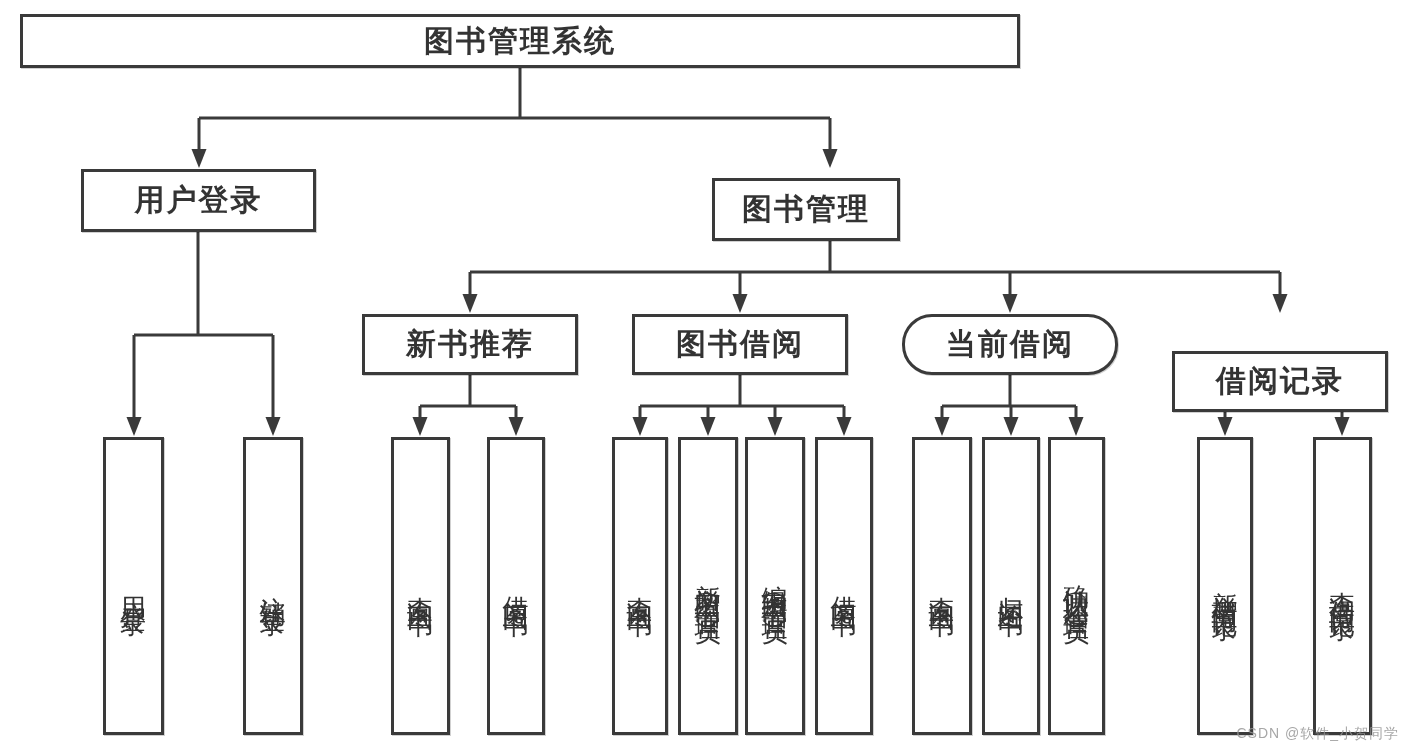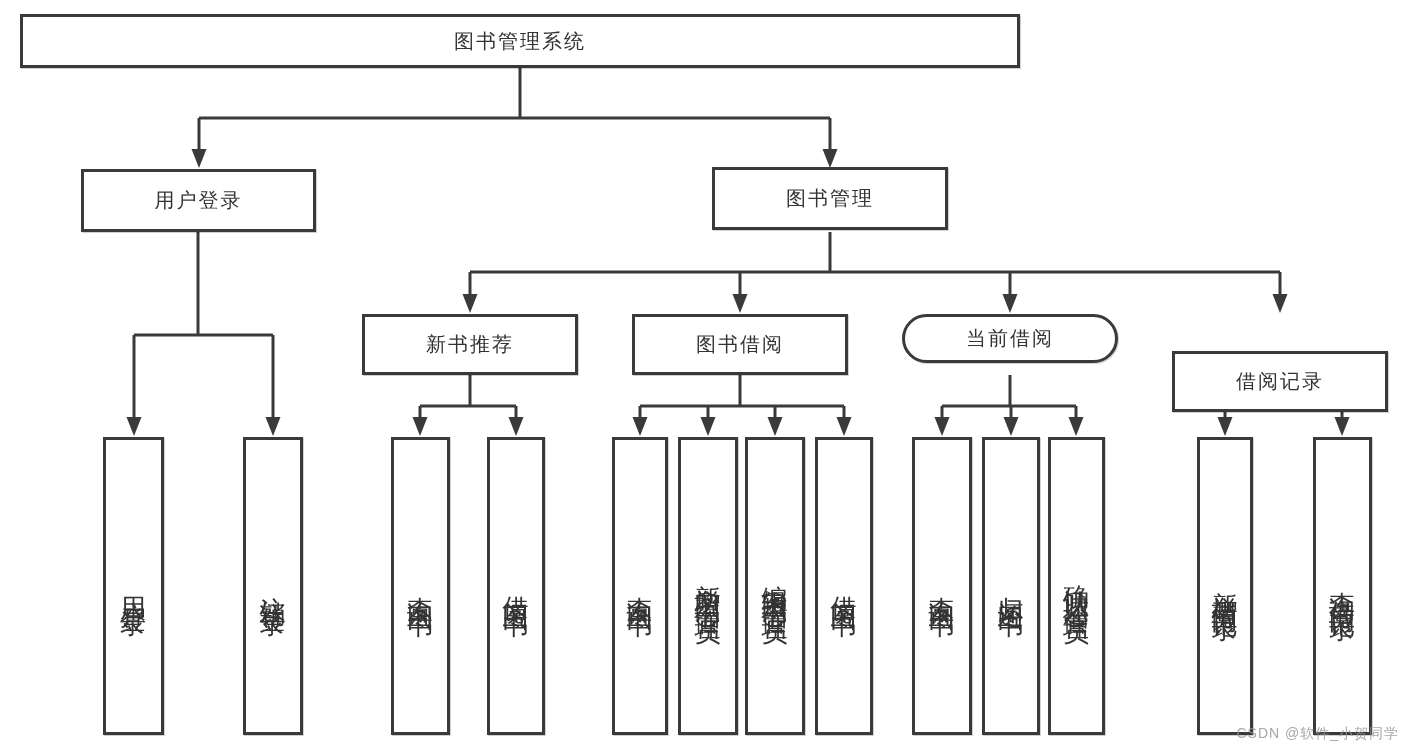--- a/index.html
+++ b/index.html
@@ -10,21 +10,21 @@
   }
   .canvas { position:relative; width:1405px; height:747px; background:#ffffff; overflow:hidden; }
   .connectors { position:absolute; left:0; top:0; width:1405px; height:747px; }
   .connectors path { stroke:#3a3a3a; stroke-width:3; fill:none; }
   .connectors polygon { fill:#3a3a3a; }
   .node {
     position:absolute; background:#ffffff; border:3px solid #3a3a3a;
     display:flex; align-items:center; justify-content:center;
     color:#333333; box-shadow:1px 1px 0 rgba(0,0,0,0.18);
   }
-  .h { font-size:20px; letter-spacing:2px; white-space:nowrap; }
+  .h { font-size:30px; letter-spacing:2px; white-space:nowrap;font-weight:bold; }
   .v { writing-mode:vertical-rl; font-size:26px; letter-spacing:5px; line-height:1; }
   .watermark {
     position:absolute; right:6px; bottom:4px; z-index:5;
     font-size:14px; letter-spacing:1px; color:rgba(150,150,150,0.85);
     white-space:nowrap;
   }
 </style>
 </head>
 <body>
 
@@ -76,25 +76,25 @@
     <g>
       <path d="M1280,375 V406 M1225,406 H1342 M1225,406 V419 M1342,406 V419"></path>
       <polygon points="1217.5,417 1232.5,417 1225,436"></polygon>
       <polygon points="1334.5,417 1349.5,417 1342,436"></polygon>
     </g>
   </svg>
 
   <div class="node h" style="left:20px; top:14px; width:1000px; height:54px;">图书管理系统</div>
 
   <div class="node h" style="left:81px; top:169px; width:235px; height:63px;">用户登录</div>
-  <div class="node h" style="left:712px; top:167px; width:236px; height:63px;">图书管理</div>
+  <div class="node h" style="left:712px; top:178px; width:188px; height:63px;">图书管理</div>
 
   <div class="node h" style="left:362px; top:314px; width:216px; height:61px;">新书推荐</div>
   <div class="node h" style="left:632px; top:314px; width:216px; height:61px;">图书借阅</div>
-  <div class="node h" style="left:902px; top:314px; width:216px; height:49px;border-radius:30px;">当前借阅</div>
+  <div class="node h" style="left:902px; top:314px; width:216px; height:61px;border-radius:30px;">当前借阅</div>
   <div class="node h" style="left:1172px; top:314px; width:216px; height:61px;margin-top:37px;">借阅记录</div>
 
   <div class="node v" style="left:103px; top:437px; width:61px; height:298px;">用户登录</div>
   <div class="node v" style="left:243px; top:437px; width:60px; height:298px;">注销登录</div>
 
   <div class="node v" style="left:391px; top:437px; width:59px; height:298px;">查询图书</div>
   <div class="node v" style="left:487px; top:437px; width:58px; height:298px;">借阅图书</div>
 
   <div class="node v" style="left:612px; top:437px; width:56px; height:298px;">查询图书</div>
   <div class="node v" style="left:678px; top:437px; width:60px; height:298px;">新增图书（管理员）</div>

